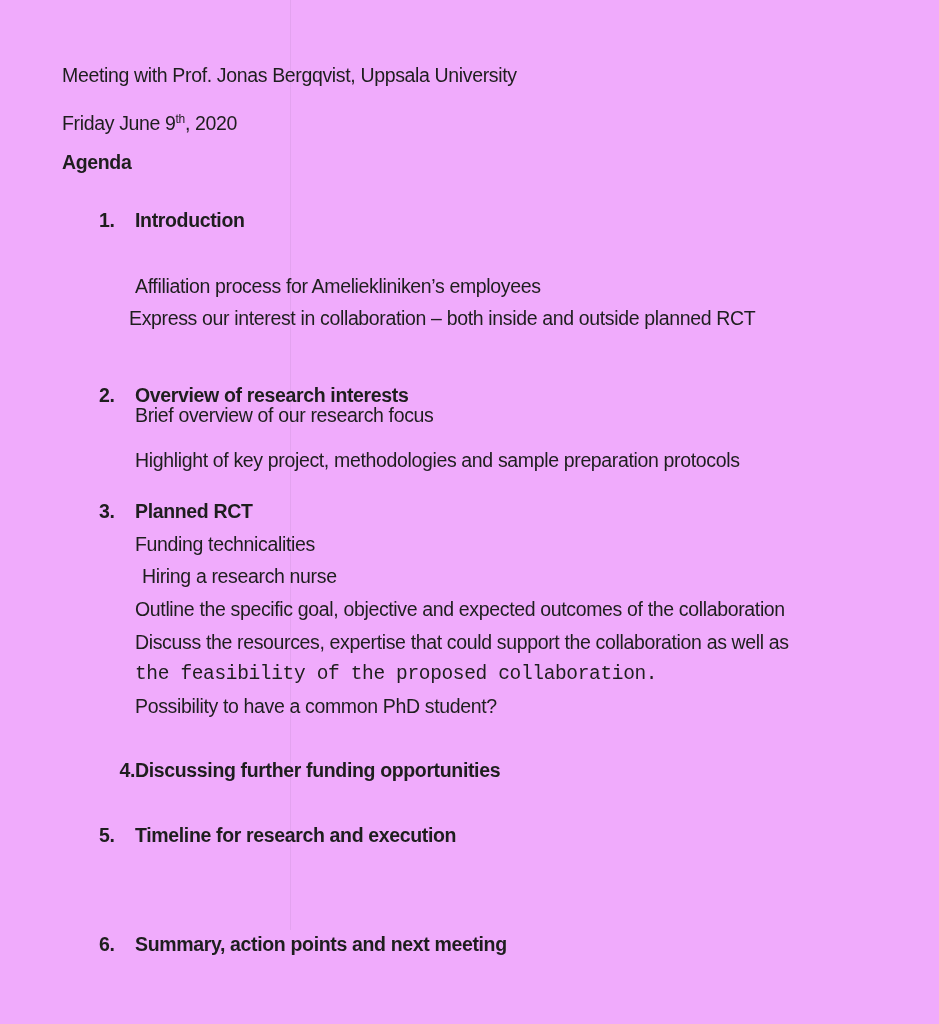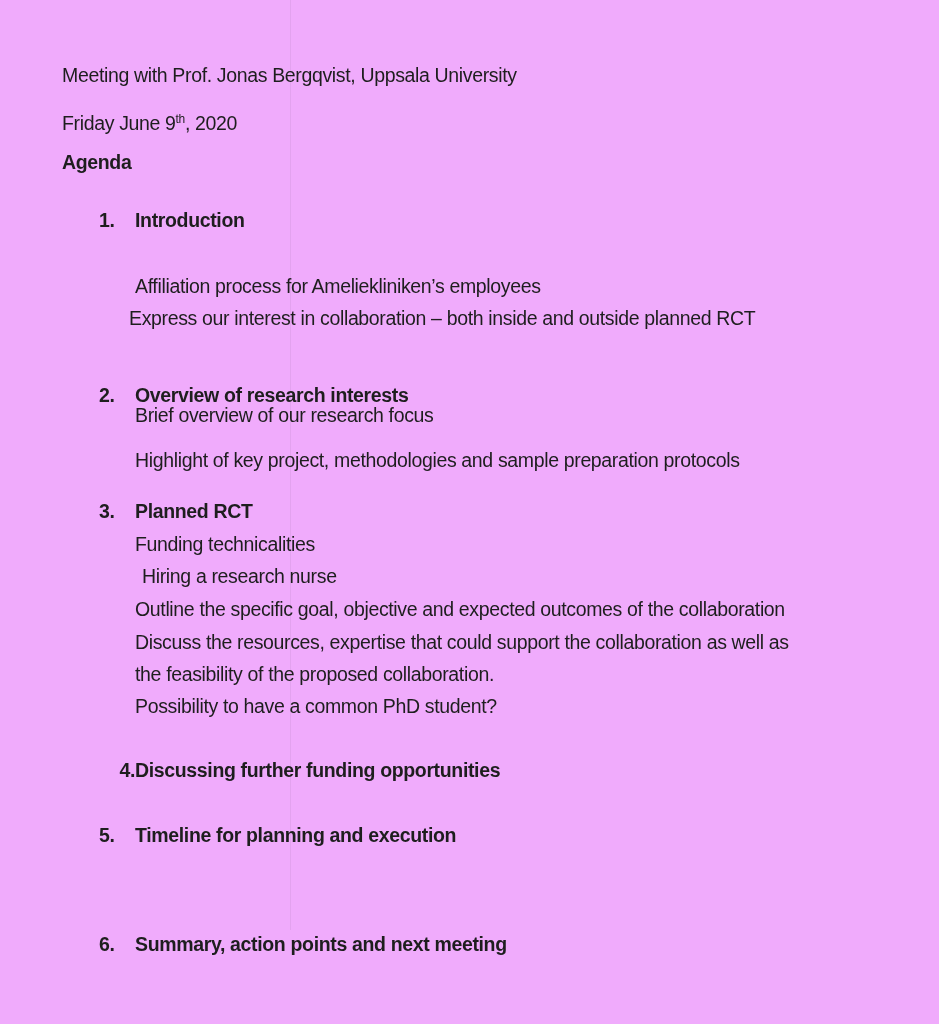--- a/index.html
+++ b/index.html
@@ -65,27 +65,27 @@
   <div class="line" style="left:135px; top:403px;">Brief overview of our research focus</div>
   <div class="line" style="left:135px; top:448px;">Highlight of key project, methodologies and sample preparation protocols</div>
 
   <div class="line" style="left:99px; top:499px;">
     <span class="num">3.</span><span class="bold">Planned RCT</span>
   </div>
   <div class="line" style="left:135px; top:532px;">Funding technicalities</div>
   <div class="line" style="left:135px; top:564px;margin-left:7px;">Hiring a research nurse</div>
   <div class="line" style="left:135px; top:597px;">Outline the specific goal, objective and expected outcomes of the collaboration</div>
   <div class="line" style="left:135px; top:630px;">Discuss the resources, expertise that could support the collaboration as well as</div>
-  <div class="line" style="left:135px; top:662px;">the feasibility of the proposed collaboration.</div>
+  <div class="line" style="left:135px; top:662px;font-family:Liberation Mono, monospace;">the feasibility of the proposed collaboration.</div>
   <div class="line" style="left:135px; top:694px;">Possibility to have a common PhD student?</div>
 
   <div class="line" style="left:99px; top:758px;text-align:right;">
     <span class="num">4.</span><span class="bold">Discussing further funding opportunities</span>
   </div>
 
   <div class="line" style="left:99px; top:823px;">
-    <span class="num">5.</span><span class="bold">Timeline for planning and execution</span>
+    <span class="num">5.</span><span class="bold">Timeline for research and execution</span>
   </div>
 
   <div class="line" style="left:99px; top:887px;margin-top:45px;">
     <span class="num">6.</span><span class="bold">Summary, action points and next meeting</span>
   </div>
 </div>
 
 </body></html>

